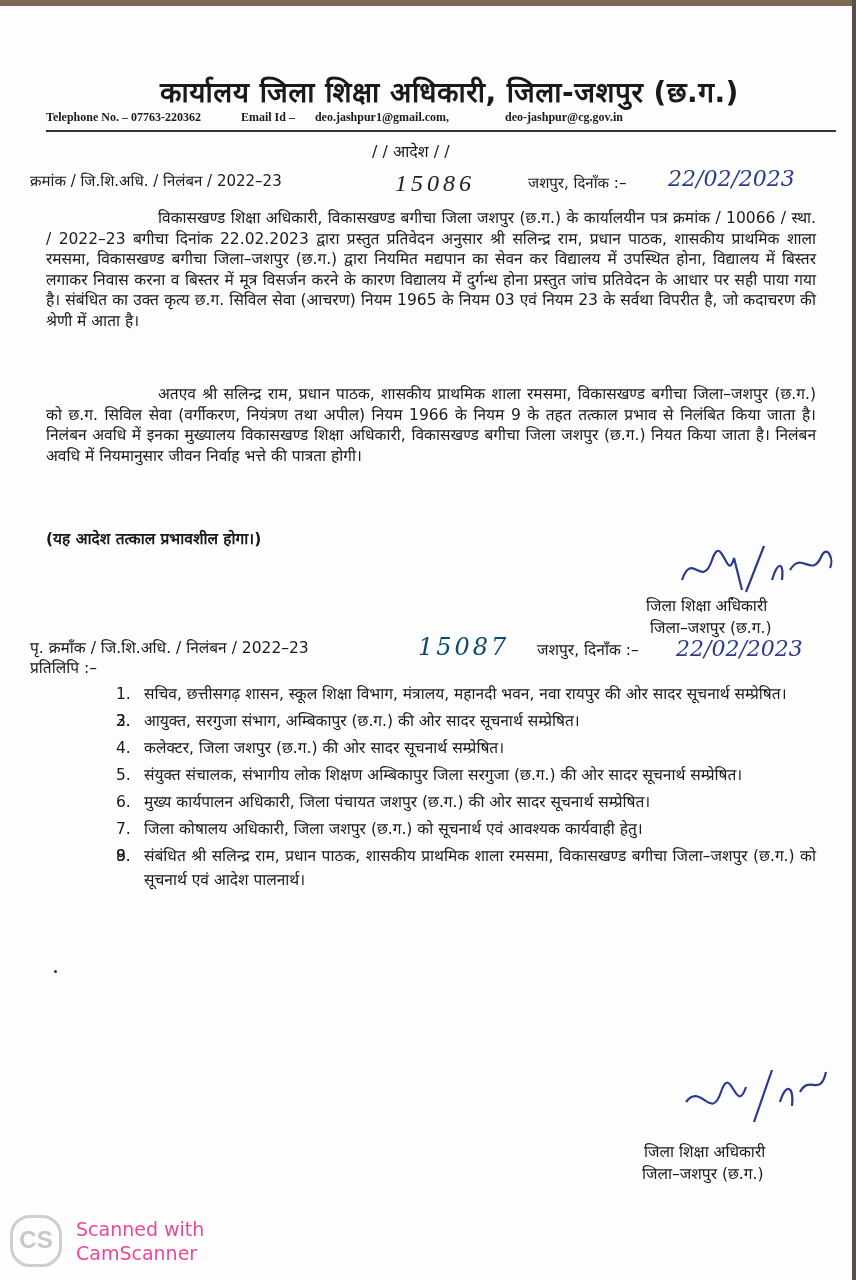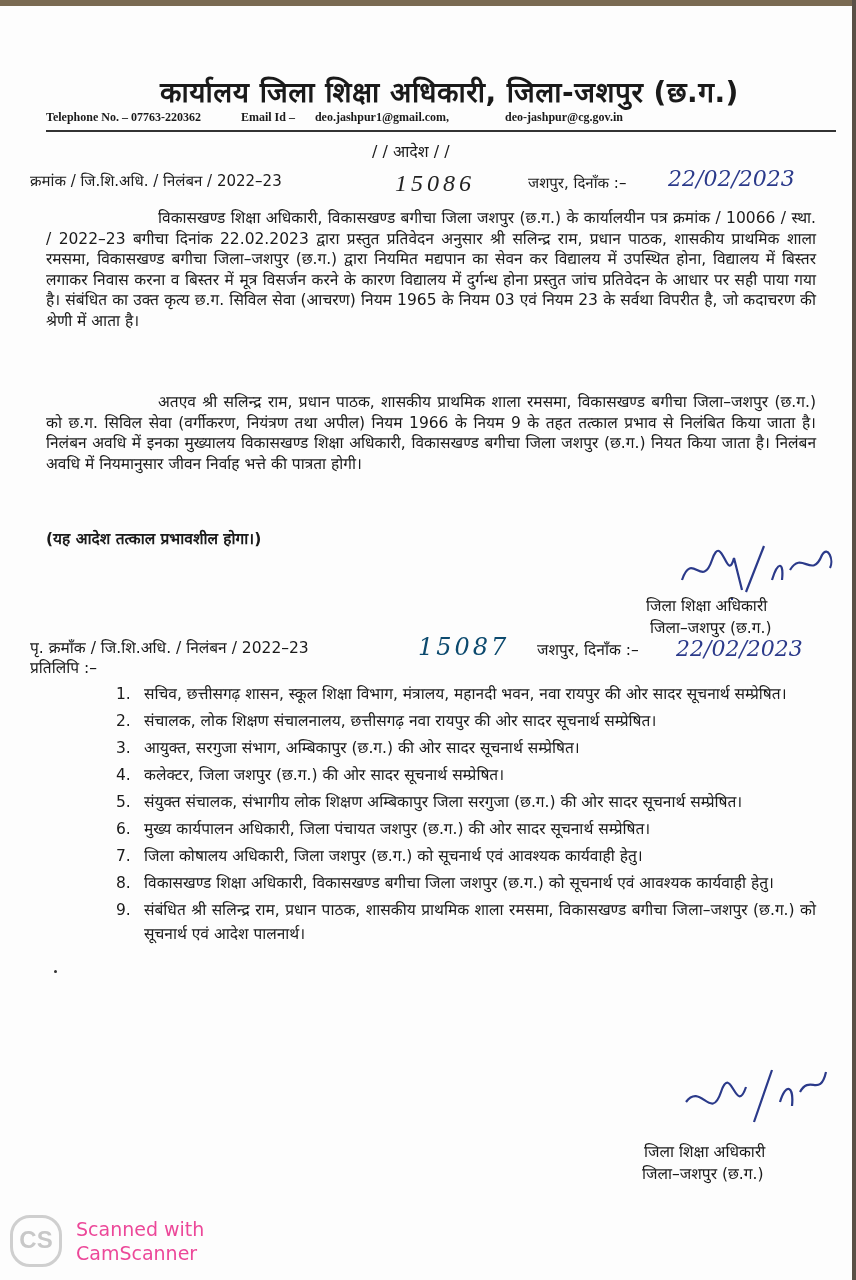--- a/index.html
+++ b/index.html
@@ -20,21 +20,21 @@
   .rule { position:absolute; left:46px; top:130px; width:790px; height:2px; background:#333; }
   .aadesh { left:372px; top:140px; font-size:16px; }
   .refline { left:30px; top:170px; font-size:15px; }
   .hand { font-family:"DejaVu Serif", serif; font-style:italic; color:#2a2a6a; }
   .dispatch1 { left:395px; top:170px; font-size:24px; color:#222; font-family:Liberation Serif, serif; font-weight:normal; letter-spacing:4px;}
   .placedate1 { left:528px; top:172px; font-size:15px; }
   .date1 { left:668px; top:166px; font-size:22px; color:#2b3a8a; font-style:italic; font-family:"DejaVu Serif", serif; }
 
   .para { position:absolute; left:46px; width:770px; font-size:15.5px; line-height:20.5px; text-align:justify; }
   .para1 { top:208px; text-indent:112px; }
-  .para2 { top:392px; text-indent:112px; }
+  .para2 { top:384px; text-indent:112px; }
   .bold-note { left:46px; top:527px; font-size:15.5px; font-weight:bold; }
 
   .sig { position:absolute; }
   .sigtext { font-size:15.5px; text-align:left; }
   .sig1 { left:620px; top:594px; }
   .sig2 { left:620px; top:1140px; }
 
   .ref2 { left:30px; top:636px; font-size:15.5px; }
   .dispatch2 { left:418px; top:633px; font-size:24px; color:#0c4a6e; letter-spacing:3px; }
   .placedate2 { left:537px; top:638px; font-size:15.5px; }
@@ -93,27 +93,27 @@
 </div>
 
 <div class="abs ref2">पृ. क्रमाँक / जि.शि.अधि. / निलंबन / 2022–23</div>
 <div class="abs dispatch2 hand">15087</div>
 <div class="abs placedate2">जशपुर, दिनाँक :–</div>
 <div class="abs date2">22/02/2023</div>
 <div class="abs pratilipi">प्रतिलिपि :–</div>
 
 <ol class="list">
   <li><span class="num">1.</span><span>सचिव, छत्तीसगढ़ शासन, स्कूल शिक्षा विभाग, मंत्रालय, महानदी भवन, नवा रायपुर की ओर सादर सूचनार्थ सम्प्रेषित।</span></li>
-  <li><span class="num">2.</span><span>संचालक, लोक शिक्षण संचालनालय, छत्तीसगढ़ नवा रायपुर की ओर सादर सूचनार्थ सम्प्रेषित।</span></li>
+  <li><span class="num">2.</span></li>
   <li><span class="num">3.</span><span>आयुक्त, सरगुजा संभाग, अम्बिकापुर (छ.ग.) की ओर सादर सूचनार्थ सम्प्रेषित।</span></li>
   <li><span class="num">4.</span><span>कलेक्टर, जिला जशपुर (छ.ग.) की ओर सादर सूचनार्थ सम्प्रेषित।</span></li>
   <li><span class="num">5.</span><span>संयुक्त संचालक, संभागीय लोक शिक्षण अम्बिकापुर जिला सरगुजा (छ.ग.) की ओर सादर सूचनार्थ सम्प्रेषित।</span></li>
   <li><span class="num">6.</span><span>मुख्य कार्यपालन अधिकारी, जिला पंचायत जशपुर (छ.ग.) की ओर सादर सूचनार्थ सम्प्रेषित।</span></li>
   <li><span class="num">7.</span><span>जिला कोषालय अधिकारी, जिला जशपुर (छ.ग.) को सूचनार्थ एवं आवश्यक कार्यवाही हेतु।</span></li>
-  <li><span class="num">8.</span><span>विकासखण्ड शिक्षा अधिकारी, विकासखण्ड बगीचा जिला जशपुर (छ.ग.) को सूचनार्थ एवं आवश्यक कार्यवाही हेतु।</span></li>
+  <li><span class="num">8.</span></li>
   <li><span class="num">9.</span><span>संबंधित श्री सलिन्द्र राम, प्रधान पाठक, शासकीय प्राथमिक शाला रमसमा, विकासखण्ड बगीचा जिला–जशपुर (छ.ग.) को सूचनार्थ एवं आदेश पालनार्थ।</span></li>
 </ol>
 
 <div class="dot"></div>
 
 <div class="sig" style="left:676px;top:1062px;">
   <svg width="160" height="70" viewBox="0 0 160 70">
     <path d="M10 40 C25 20, 35 60, 45 30 S60 55, 70 25 M78 60 L96 8 M104 40 C110 20,118 24,116 44 M124 30 C134 12,144 36,150 10" stroke="#2b3a8a" stroke-width="2.2" fill="none"></path>
   </svg>
 </div>

